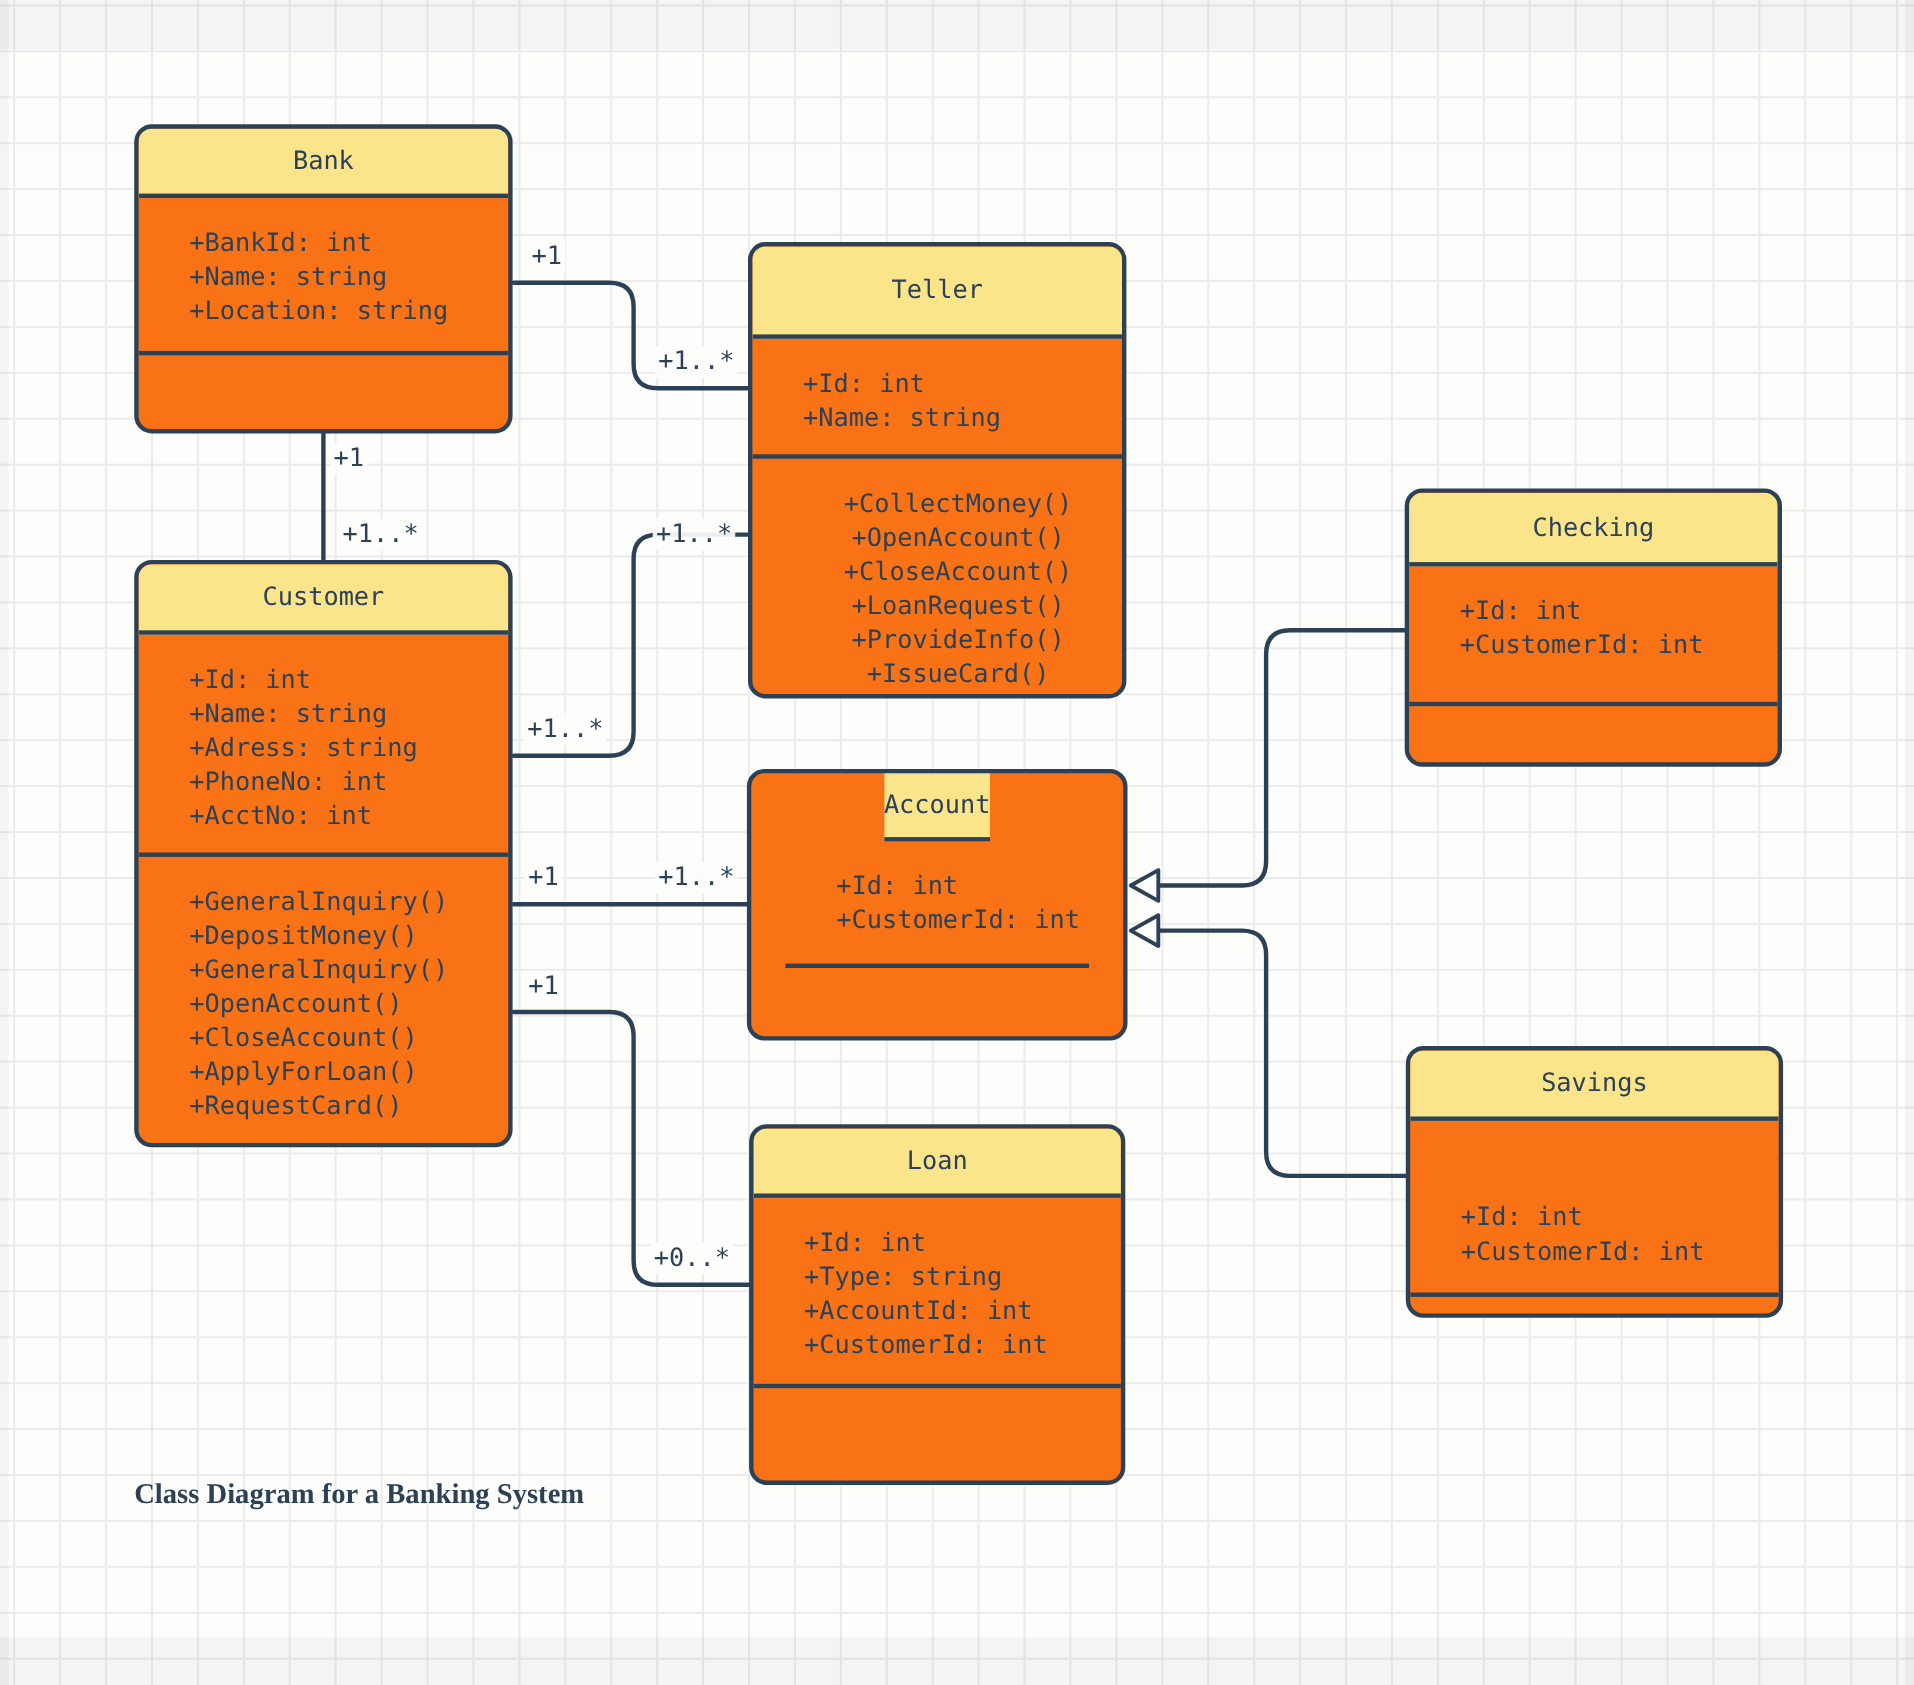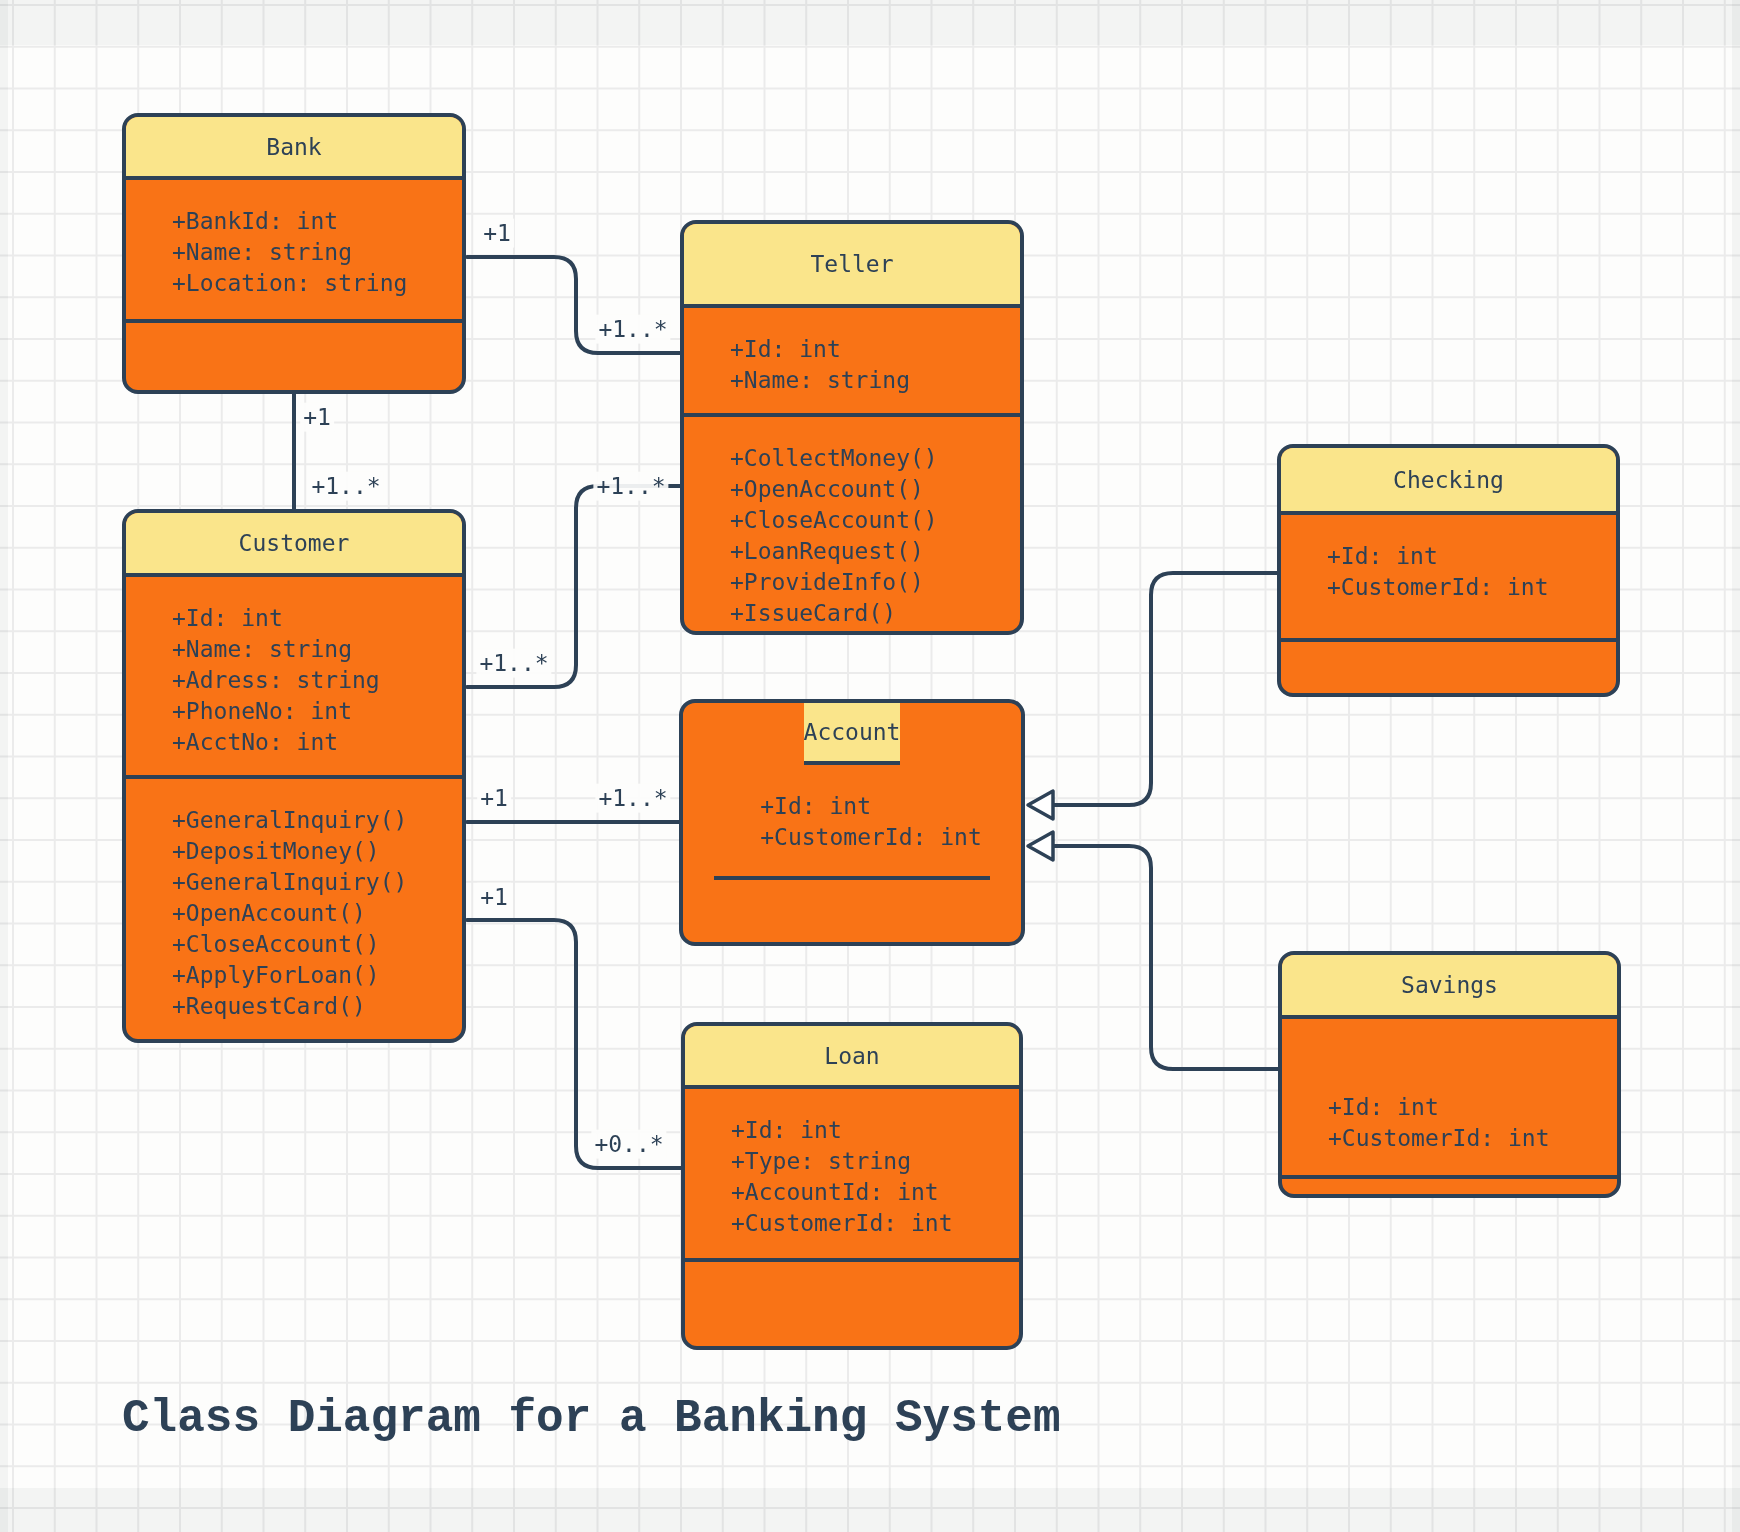--- a/index.html
+++ b/index.html
@@ -51,23 +51,23 @@
   svg.wires{position:absolute;left:0;top:0;pointer-events:none;}
   svg.wires path,svg.wires polygon{pointer-events:stroke;}
 
   .mult{
     position:absolute;transform:translate(-50%,-50%);
     font-size:23px;color:var(--ink);line-height:1.25;
     background:rgba(253,253,252,0.92);padding:0 3px;
     white-space:pre;
   }
   .diagram-title{
-    position:absolute;left:122px;top:1393px;
-    font-family:Liberation Mono, monospace;
-    font-weight:bold;font-size:46px;color:var(--ink);
+    position:absolute;left:122px;top:1343px;
+    font-family:Liberation Serif, serif;
+    font-weight:bold;font-size:26px;color:var(--ink);
     letter-spacing:0px;white-space:pre;
   }
 </style>
 </head>
 <body>
 
 <div class="grid-layer"></div>
 <div class="band top"></div>
 <div class="band bottom"></div>
 <div class="band left"></div>
@@ -86,21 +86,21 @@
       <polygon points="1028,846 1053,832 1053,860" fill="#ffffff" stroke="#2d4156" stroke-width="3.5" stroke-linejoin="round"></polygon>
     </svg>
     <div class="uml-box" style="left: 122px; top: 113px; width: 344px; height: 281px;">
       <div class="uml-header" style="height: 63px;">Bank</div>
       <div class="uml-sec" style="height: 143px;"><div>+BankId: int</div><div>+Name: string</div><div>+Location: string</div></div>
       <div class="uml-sec last" style="height: 71px;"></div>
     </div>
     <div class="uml-box" style="left: 680px; top: 220px; width: 344px; height: 415px;">
       <div class="uml-header" style="height: 84px;">Teller</div>
       <div class="uml-sec" style="height: 109px;"><div>+Id: int</div><div>+Name: string</div></div>
-      <div class="uml-sec last" style="height: 234px;"><div>+CollectMoney()</div><div>+OpenAccount()</div><div>+CloseAccount()</div><div>+LoanRequest()</div><div>+ProvideInfo()</div><div>+IssueCard()</div></div>
+      <div class="uml-sec last" style="height: 234px; text-align: center;"><div>+CollectMoney()</div><div>+OpenAccount()</div><div>+CloseAccount()</div><div>+LoanRequest()</div><div>+ProvideInfo()</div><div>+IssueCard()</div></div>
     </div>
     <div class="uml-box" style="left: 122px; top: 509px; width: 344px; height: 534px;">
       <div class="uml-header" style="height: 64px;">Customer</div>
       <div class="uml-sec" style="height: 202px;"><div>+Id: int</div><div>+Name: string</div><div>+Adress: string</div><div>+PhoneNo: int</div><div>+AcctNo: int</div></div>
       <div class="uml-sec last" style="height: 268px;"><div>+GeneralInquiry()</div><div>+DepositMoney()</div><div>+GeneralInquiry()</div><div>+OpenAccount()</div><div>+CloseAccount()</div><div>+ApplyForLoan()</div><div>+RequestCard()</div></div>
     </div>
     <div class="uml-box" style="left: 679px; top: 699px; width: 346px; height: 247px; align-items: center;">
       <div class="uml-header" style="height: 62px;">Account</div>
       <div class="uml-sec" style="height: 115px;"><div>+Id: int</div><div>+CustomerId: int</div></div>
       <div class="uml-sec last" style="height: 66px;"></div>

